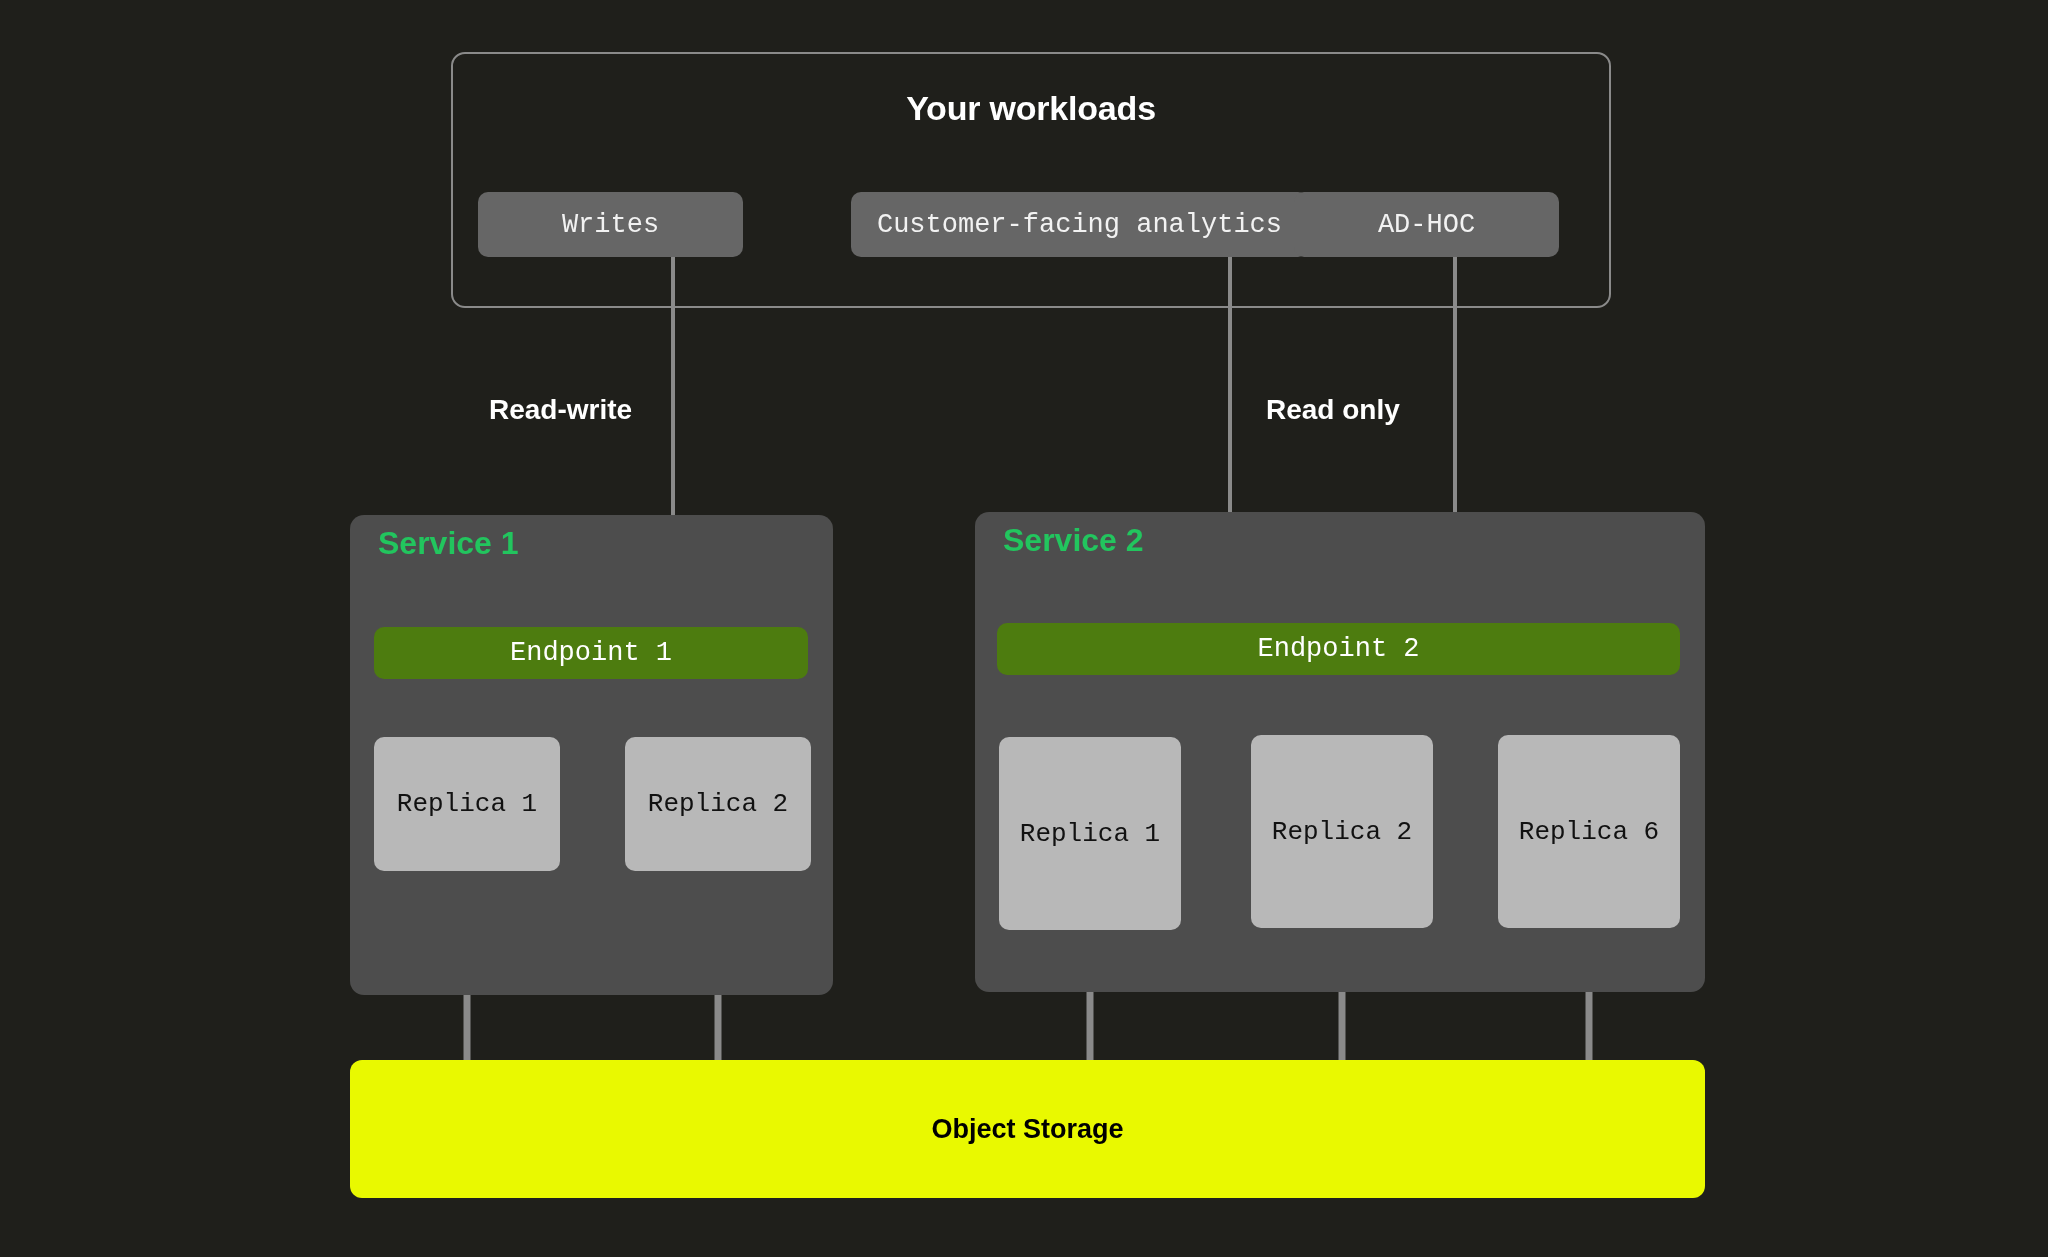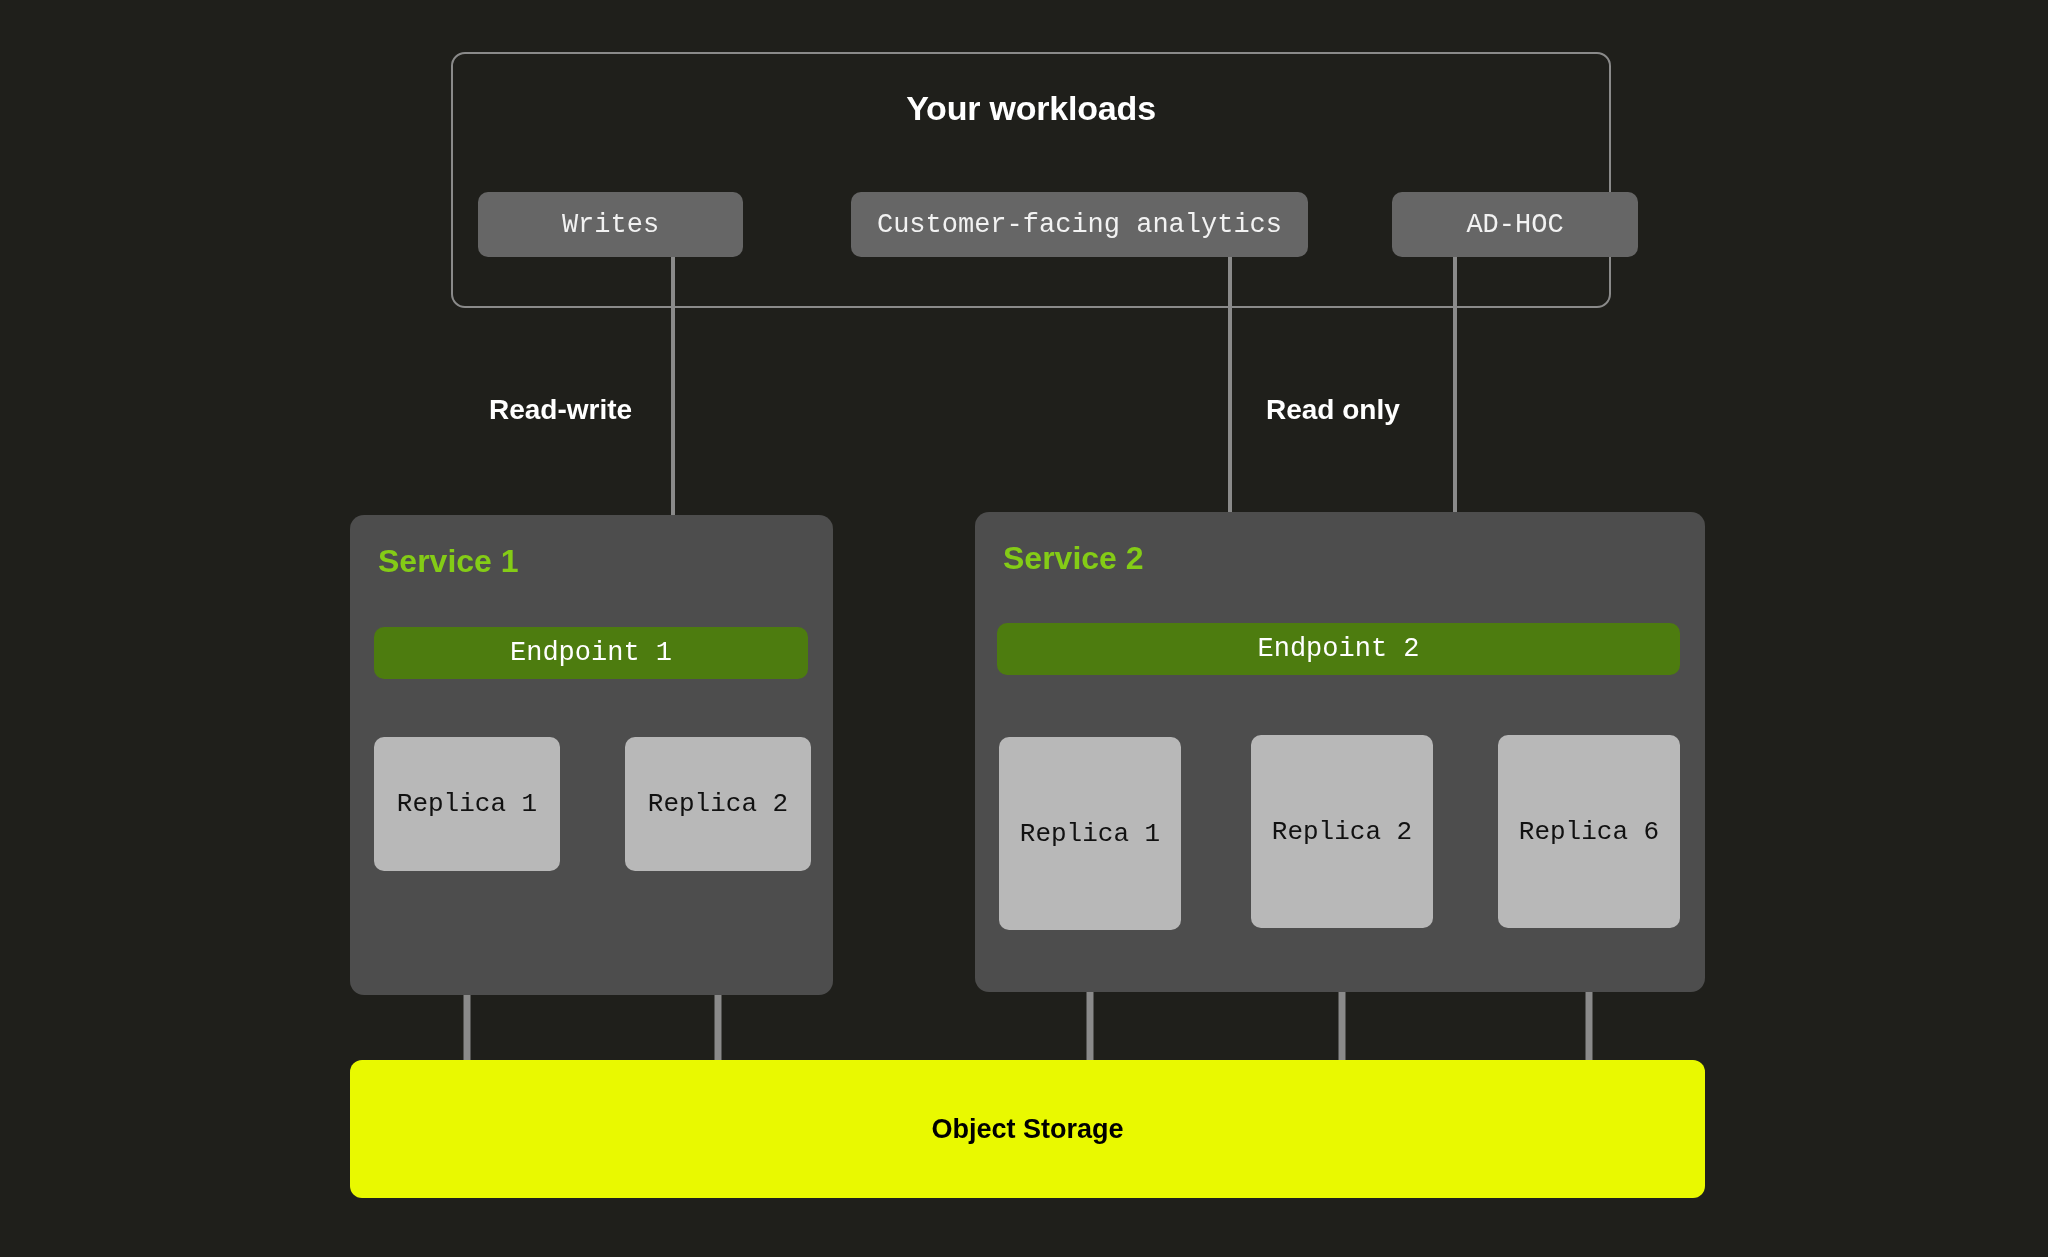--- a/index.html
+++ b/index.html
@@ -55,21 +55,21 @@
     font-family: "Liberation Mono", monospace;
     font-size: 27px;
     display: flex;
     align-items: center;
     justify-content: center;
     box-sizing: border-box;
     z-index: 4;
   }
   #wl-writes   { left: 478px; top: 192px; width: 265px; height: 65px; }
   #wl-cfa      { left: 851px; top: 192px; width: 457px; height: 65px; }
-  #wl-adhoc    { left: 1392px; top: 192px; width: 246px; height: 65px; }
+  #wl-adhoc    { left: 1294px; top: 192px; width: 265px; height: 65px; }
 
   
   .edge-label {
     position: absolute;
     color: #ffffff;
     font-size: 28px;
     font-weight: bold;
     white-space: nowrap;
     z-index: 5;
   }
@@ -83,22 +83,22 @@
     border-radius: 14px;
     box-sizing: border-box;
     z-index: 2;
   }
   #service-1 { left: 350px;  top: 515px; width: 483px;  height: 480px; }
   #service-2 { left: 975px;  top: 512px; width: 730px;  height: 480px; }
 
   .service-title {
     position: absolute;
     left: 28px;
-    top: 28px;
-    color: #84cc16;
+    top: 10px;
+    color: #22c55e;
     font-size: 32px;
     font-weight: bold;
   }
 
   .endpoint {
     position: absolute;
     background: #4d7c0f;
     border-radius: 10px;
     color: #ffffff;
     font-family: "Liberation Mono", monospace;

